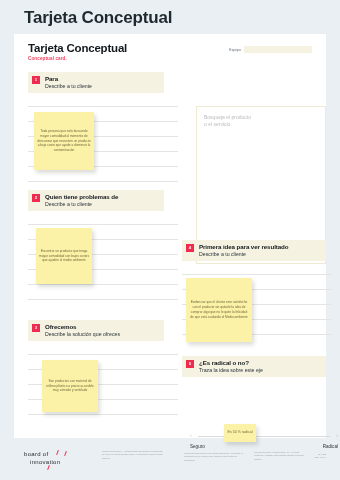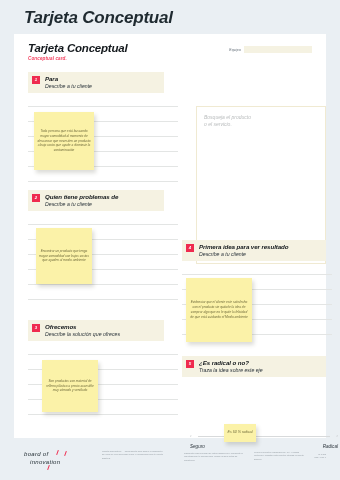--- a/index.html
+++ b/index.html
@@ -2,21 +2,21 @@
 <html><head>
 <meta charset="utf-8">
 <style>
   html,body{margin:0;padding:0;}
   body{
     width:340px;height:480px;
     background:#eaeff3;
     font-family:"Liberation Sans", sans-serif;
     overflow:hidden;
   }
-  .page{position:relative;width:304px;height:480px;font-style:italic;}
+  .page{position:relative;width:304px;height:480px;}
 
   
   .doc-title{
     position:absolute;left:24px;top:8px;
     font-size:17px;font-weight:bold;color:#1f2a30;
     letter-spacing:-0.2px;
   }
 
   
   .sheet{

